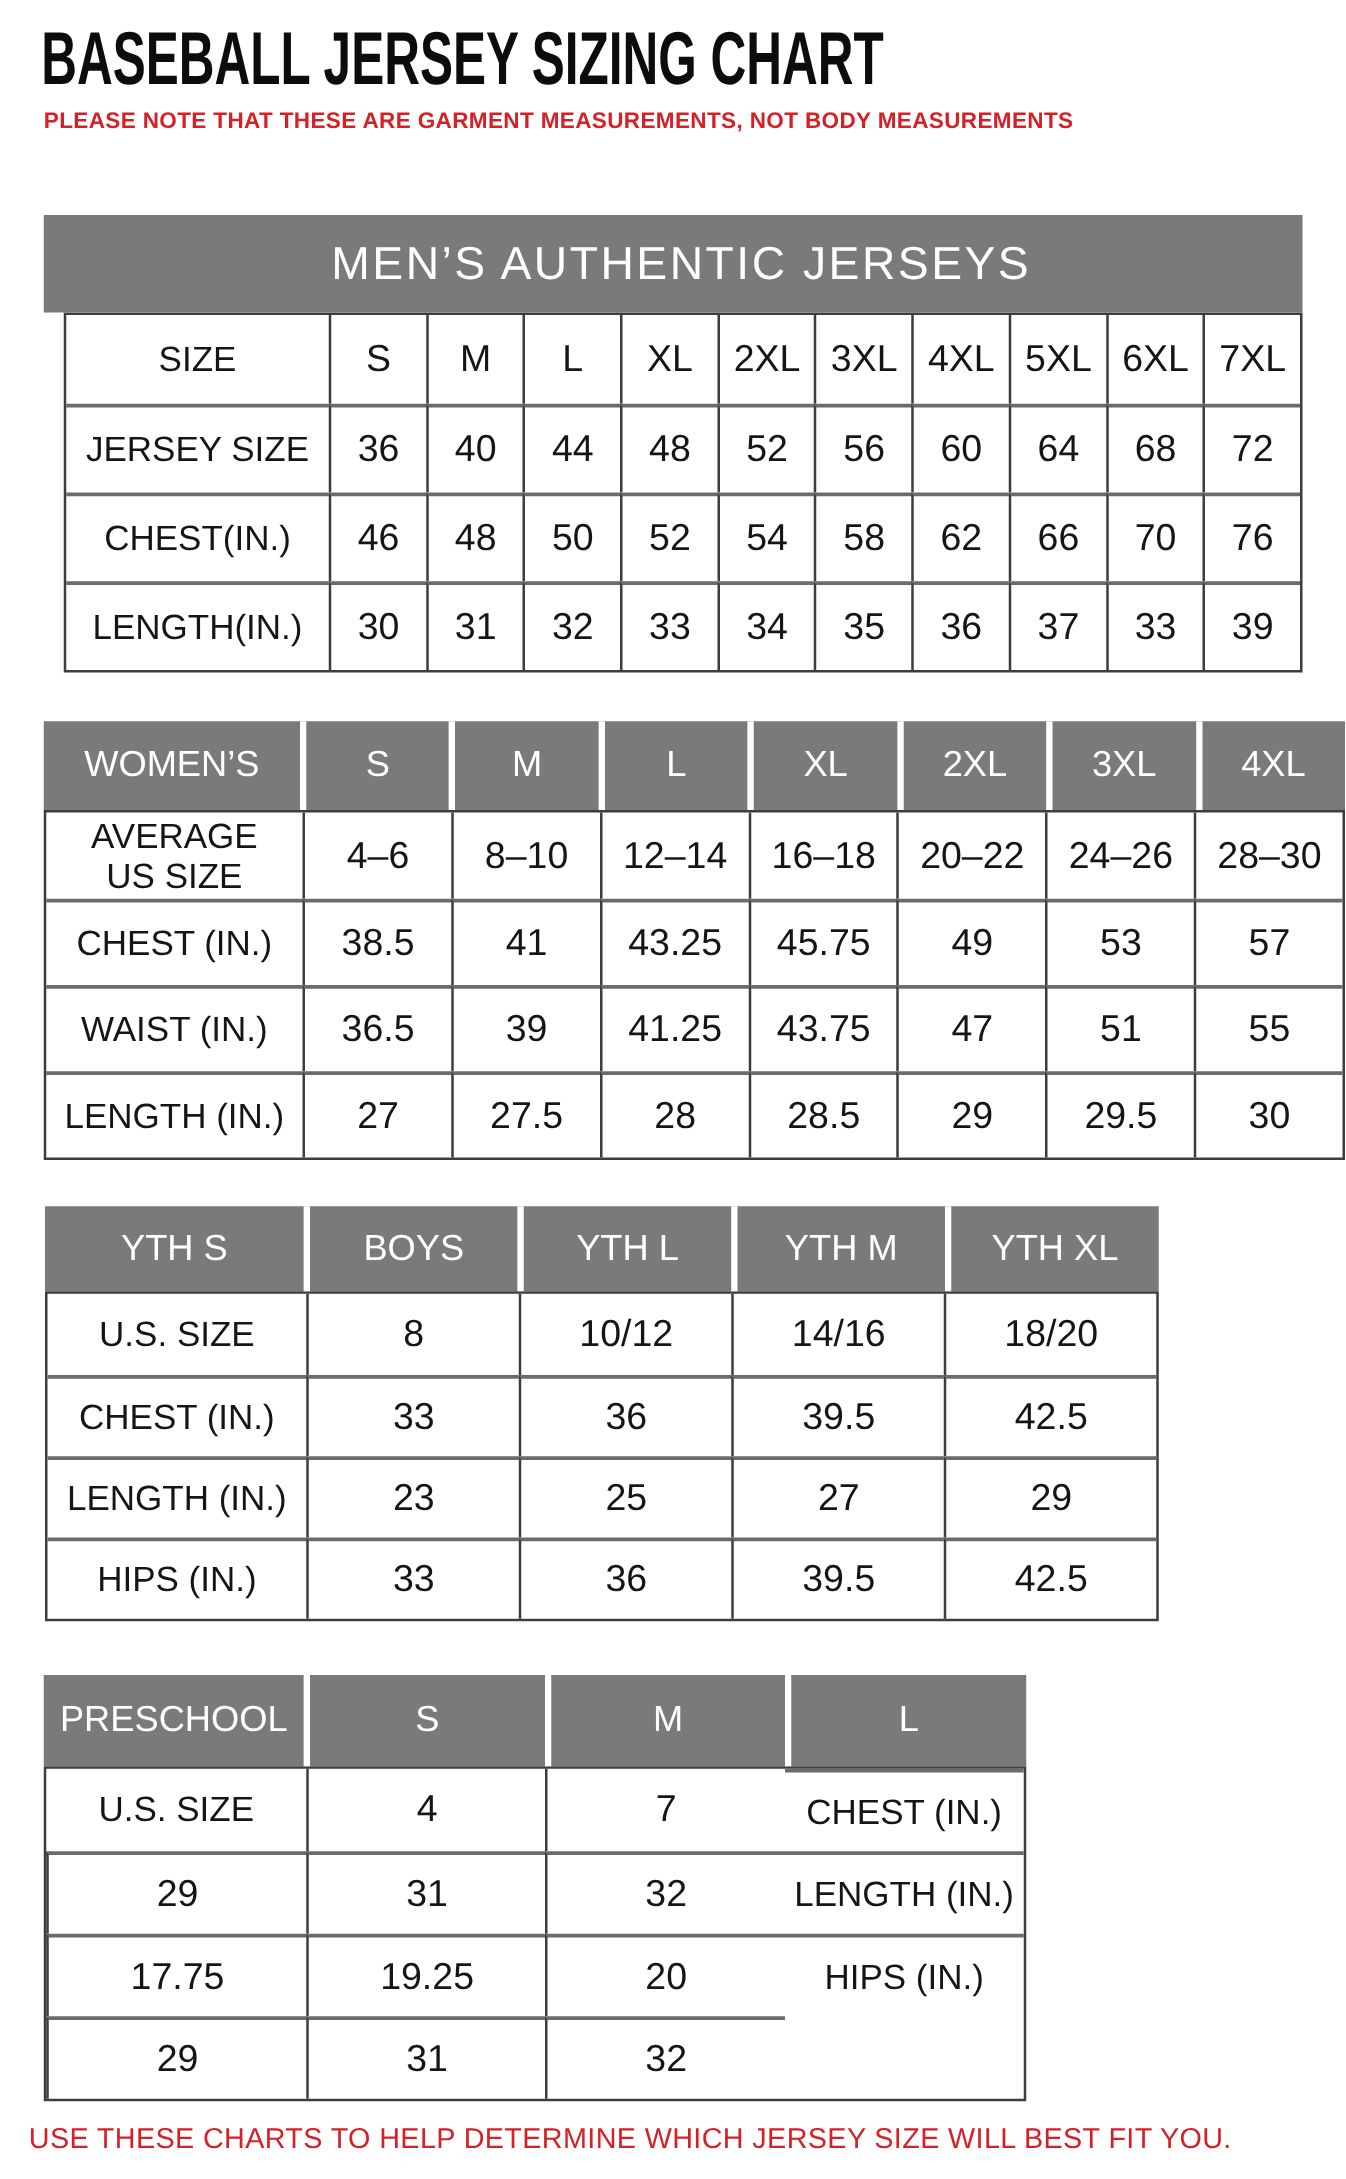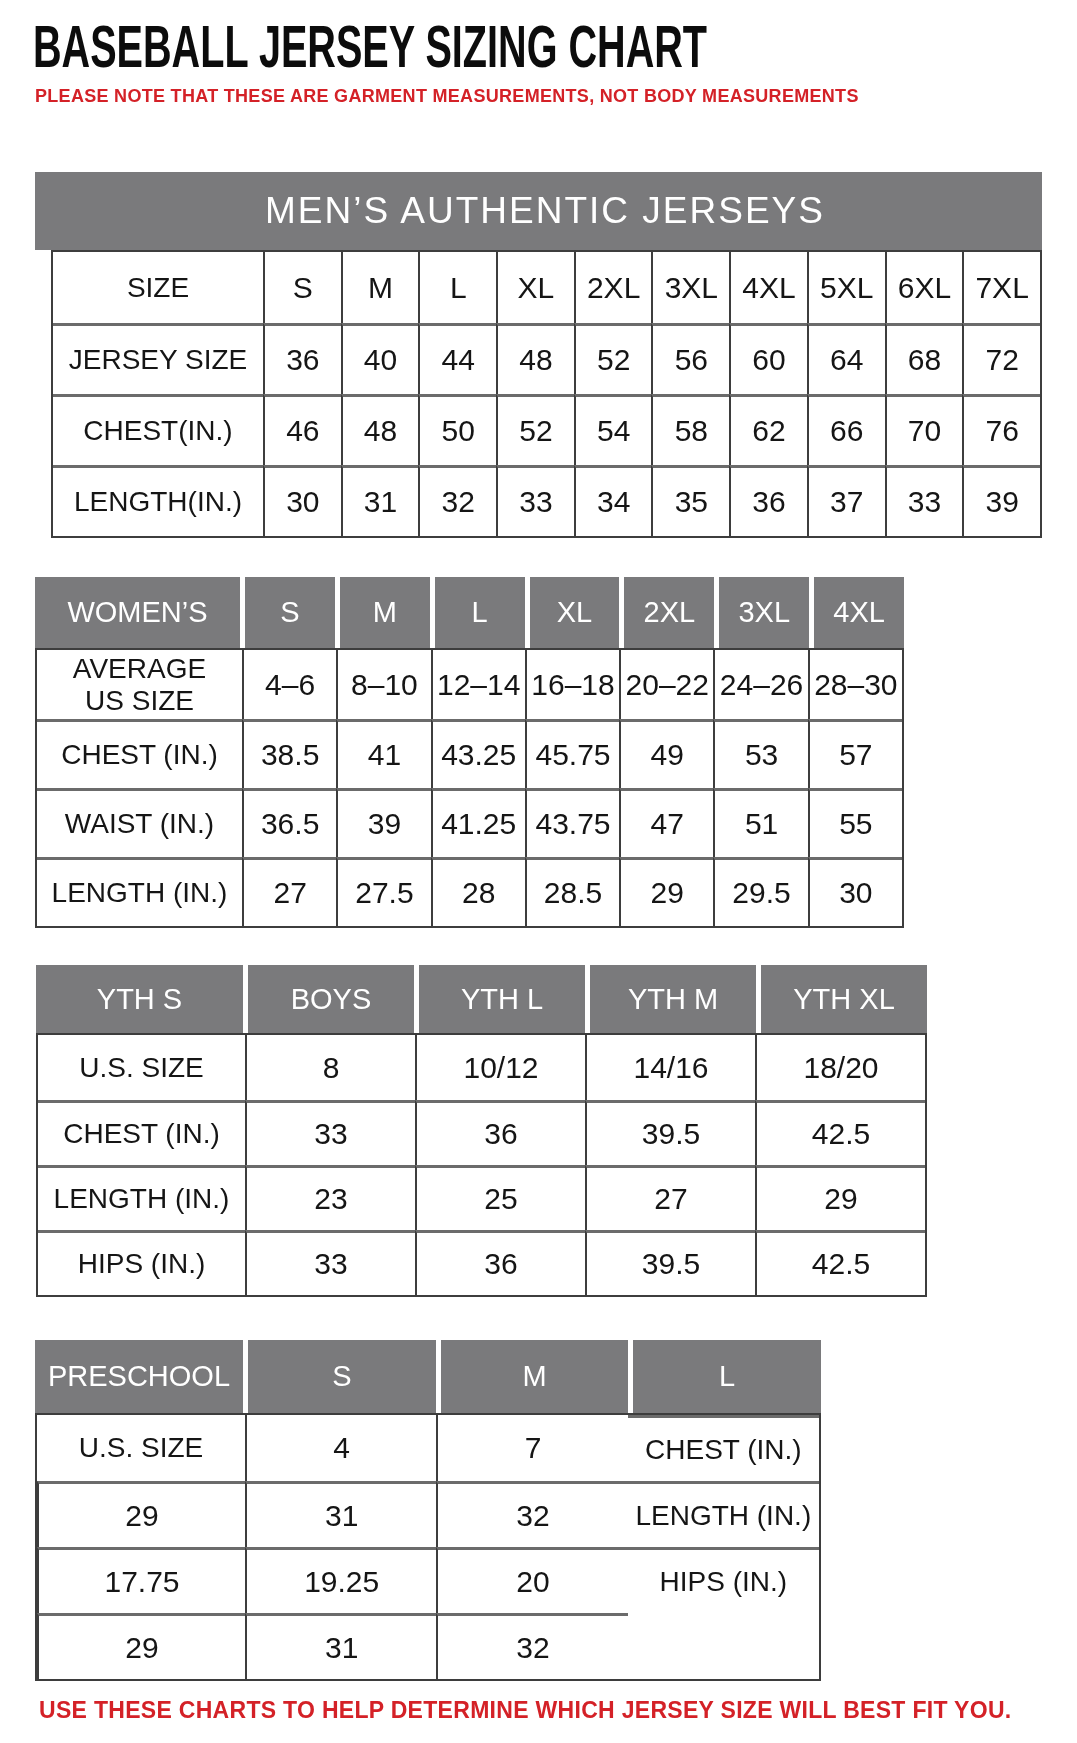--- a/index.html
+++ b/index.html
@@ -25,22 +25,22 @@
     line-height:1.1;
   }
   .note{
     position:absolute;left:35px;top:86px;margin:0;
     width:900px;
     font-size:18px;line-height:1.22;font-weight:bold;
     color:var(--red);
     letter-spacing:0.3px;
   }
   .footer{
-    position:absolute;left:39px;top:1697px;margin:0;
-    font-size:23px;font-weight:bold;color:var(--red);
+    position:absolute;left:23px;top:1697px;margin:0;
+    font-size:23px;font-weight:normal;color:var(--red);
     white-space:nowrap;letter-spacing:0.3px;
   }
   .sztable{position:absolute;}
   .merged-head{
     background:var(--gray);color:#ffffff;
     display:flex;align-items:center;justify-content:center;
     font-size:37px;letter-spacing:2px;padding-left:13px;
   }
   .thead{
     display:grid;grid-template-columns:var(--cols);
@@ -63,21 +63,21 @@
     border-top:3px solid var(--border-mid);
     white-space:pre-line;line-height:1.12;
   }
   .tbody .cell.lab{border-left:none;font-size:28px;}
   .tbody .cell.r0{border-top:none;}
 
   #mens-table{left:35px;top:172px;width:1007px;--cols:210px repeat(10,1fr);}
   #mens-table .merged-head{height:78px;}
   #mens-table .tbody{grid-auto-rows:71px;margin-left:16px;}
 
-  #womens-table{left:35px;top:577px;width:869px;--cols:205px repeat(7,1fr);}
+  #womens-table{left:35px;top:577px;width:1041px;--cols:205px repeat(7,1fr);}
   #womens-table .thead{height:71px;}
   #womens-table .tbody{grid-auto-rows:69px;}
 
   #boys-table{left:36px;top:965px;width:891px;--cols:207px repeat(4,1fr);}
   #boys-table .thead{height:68px;}
   #boys-table .tbody{grid-auto-rows:65px;}
 
   #preschool-table{left:35px;top:1340px;width:786px;--cols:208px repeat(3,1fr);}
   #preschool-table .thead{height:73px;}
   #preschool-table .tbody{grid-auto-rows:66px;}

